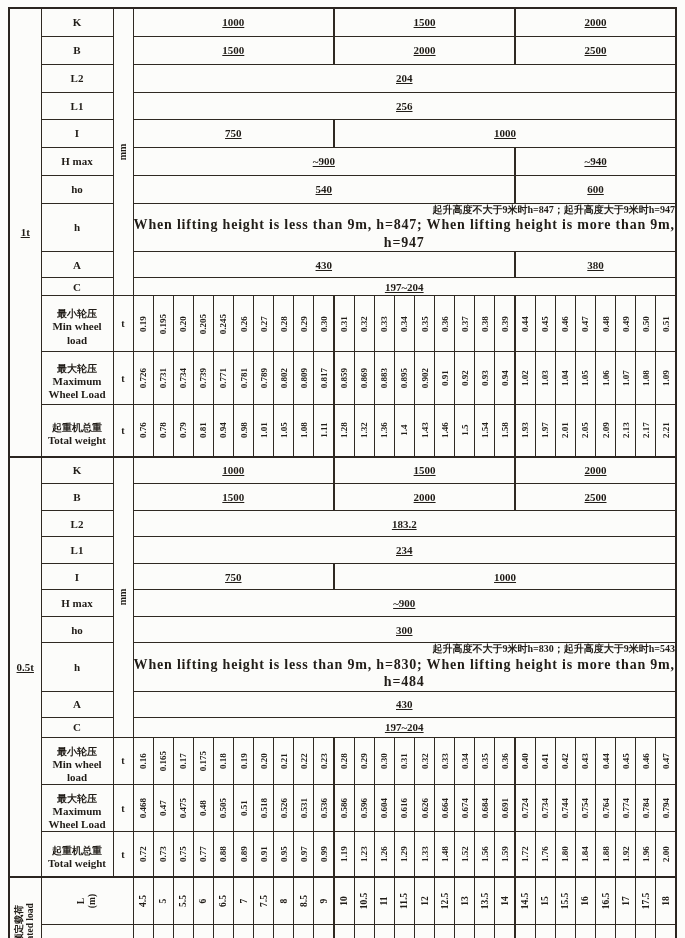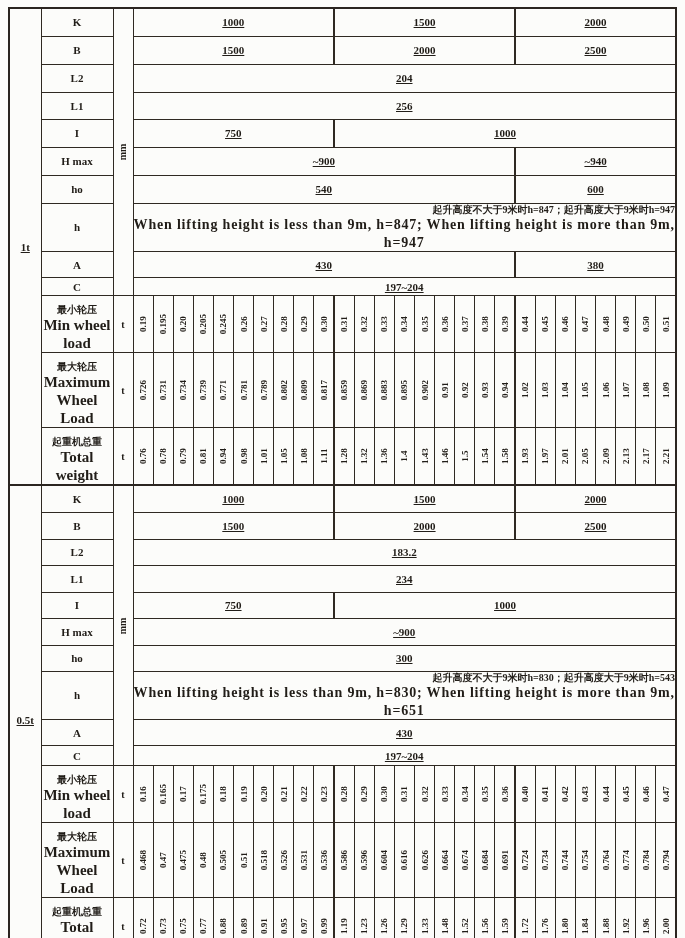--- a/index.html
+++ b/index.html
@@ -17,21 +17,21 @@
   }
   td.seccell { font-size:11px;text-decoration:underline; }
   td.lbl { font-size:11px; }
   td.v { font-size:11px;text-decoration:underline; }
   td.unitcell { font-size:10px; }
   td.gb { border-left-width:2px; }
   tr.thick > td { border-top:2px solid #2b2520; }
   .hcell .cn { font-size:10px; line-height:1.25;text-align:right; }
   .hcell .en { font-size:14px; letter-spacing:0.8px; line-height:1.25;text-align:center; }
   .loadlbl .cn { font-size:10px; line-height:1.2;margin-top:8px; }
-  .loadlbl .en { font-size:15px; line-height:1.2;text-align:center; }
+  .loadlbl .en { font-size:11px; line-height:1.2;text-align:center; }
   .rcell { position:relative; }
   .rcell > .rot {
     position:absolute; left:50%; top:50%;
     transform:translate(-50%,-50%) rotate(-90deg);
     white-space:nowrap; font-size:9px; line-height:1.15; text-align:center;
   }
   .rcell > .rot.mid { font-size:9.5px; }
   .rcell > .rot.big { font-size:10px; }
   .rot div { white-space:nowrap; }
 </style>
@@ -426,21 +426,21 @@
           <td class="v" colspan="27">~900</td>
         </tr>
         <tr style="height: 26px;">
           <td class="lbl">ho</td>
           <td class="v" colspan="27">300</td>
         </tr>
         <tr style="height: 28px;">
           <td class="lbl">h</td>
           <td class="hcell" colspan="27">
             <div class="cn">起升高度不大于9米时h=830；起升高度大于9米时h=543</div>
-            <div class="en">When lifting height is less than 9m, h=830; When lifting height is more than 9m, h=651</div>
+            <div class="en">When lifting height is less than 9m, h=830; When lifting height is more than 9m, h=484</div>
           </td>
         </tr>
         <tr style="height: 26px;">
           <td class="lbl">A</td>
           <td class="v" colspan="27">430</td>
         </tr>
         <tr style="height: 20px;">
           <td class="lbl">C</td>
           <td class="v" colspan="27">197~204</td>
         </tr>

